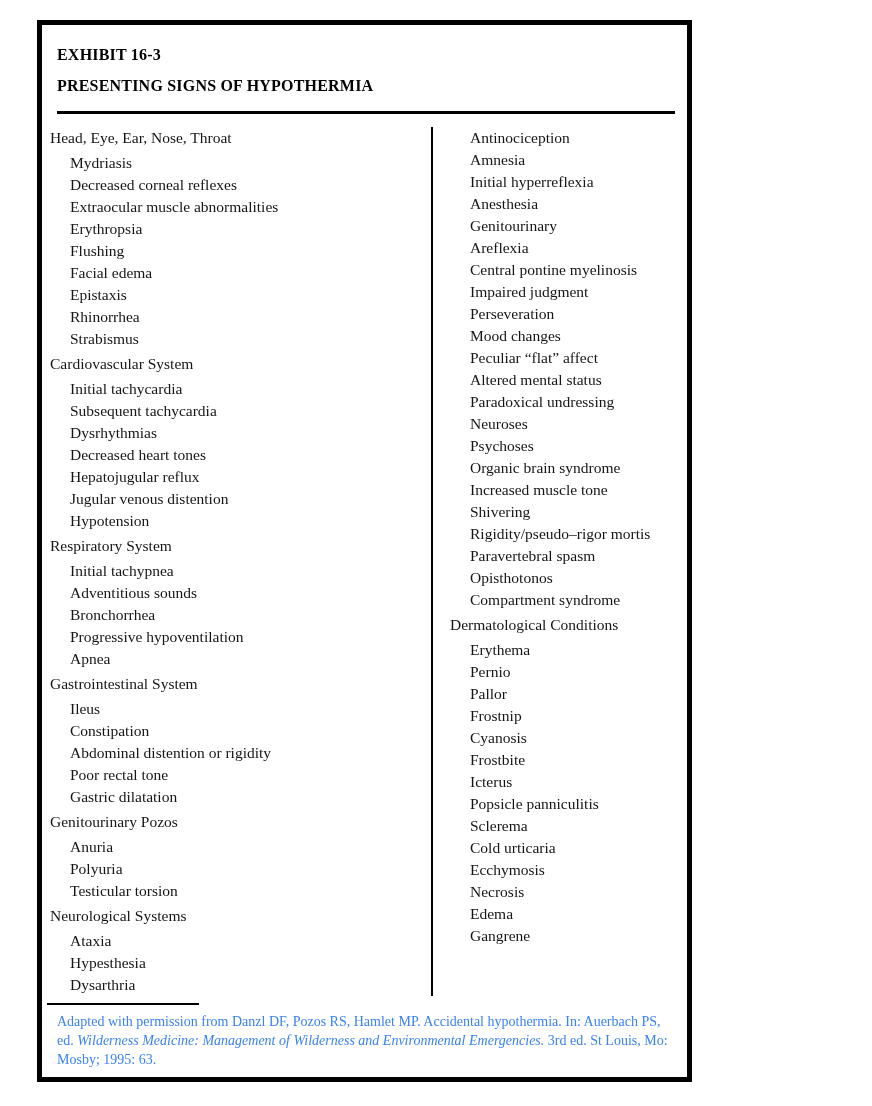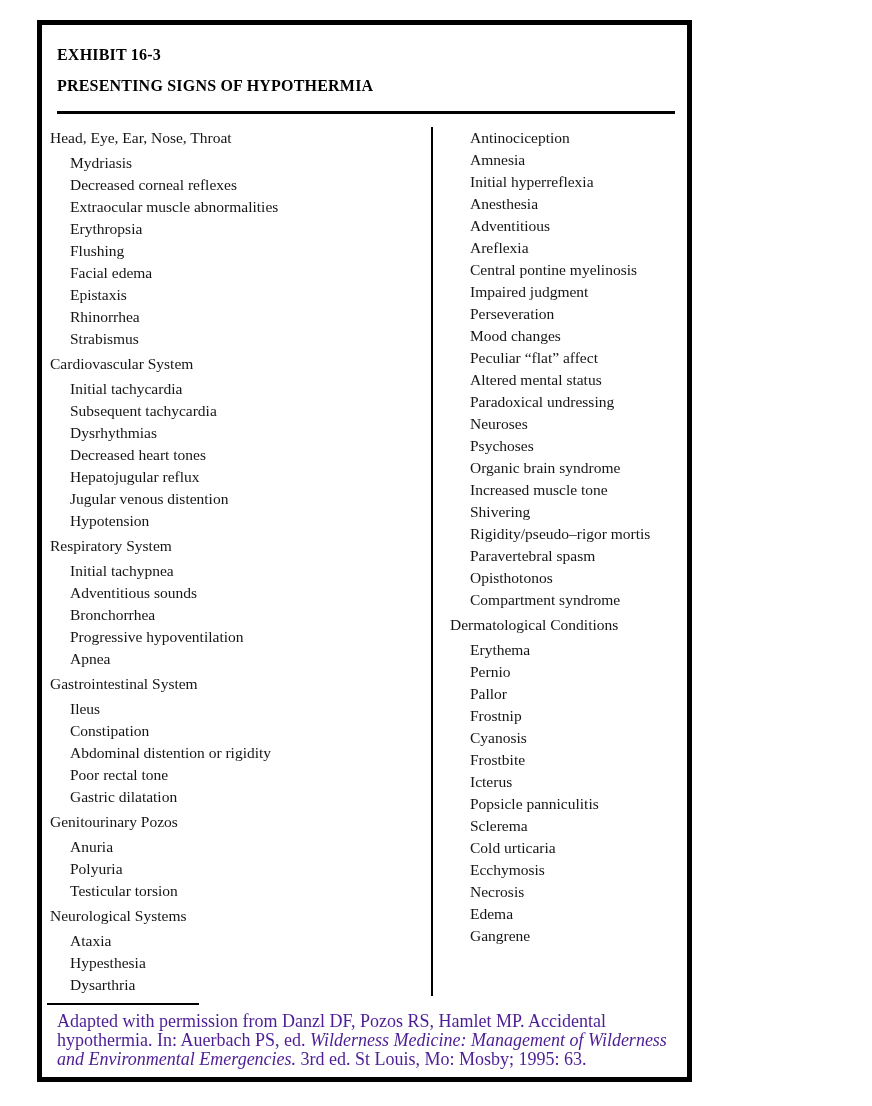--- a/index.html
+++ b/index.html
@@ -76,23 +76,23 @@
     padding-left: 20px;
   }
   .footnote-rule {
     height: 2px;
     background: #000000;
     width: 152px;
     margin: 7px 0 0 5px;
   }
   .footnote {
     margin: 7px 14px 0 15px;
-    font-size: 18px;
+    font-size: 14px;
     line-height: 19px;
-    color: #4c1d95;
+    color: #3b82f6;
   }
   .footnote i {
     font-style: italic;
   }
 </style>
 </head>
 <body>
 
 <div class="frame">
 
@@ -156,21 +156,21 @@
           <div class="sign-item">Dysarthria</div>
         </div>
       </div>
     <div class="col-divider"></div>
     <div class="col col-right" id="col-1">
         <div class="block">
           <div class="sign-item">Antinociception</div>
           <div class="sign-item">Amnesia</div>
           <div class="sign-item">Initial hyperreflexia</div>
           <div class="sign-item">Anesthesia</div>
-          <div class="sign-item">Adventitious</div>
+          <div class="sign-item">Genitourinary</div>
           <div class="sign-item">Areflexia</div>
           <div class="sign-item">Central pontine myelinosis</div>
         </div>
         <div class="block">
           <div class="sign-item">Impaired judgment</div>
           <div class="sign-item">Perseveration</div>
           <div class="sign-item">Mood changes</div>
           <div class="sign-item">Peculiar “flat” affect</div>
           <div class="sign-item">Altered mental status</div>
           <div class="sign-item">Paradoxical undressing</div>

